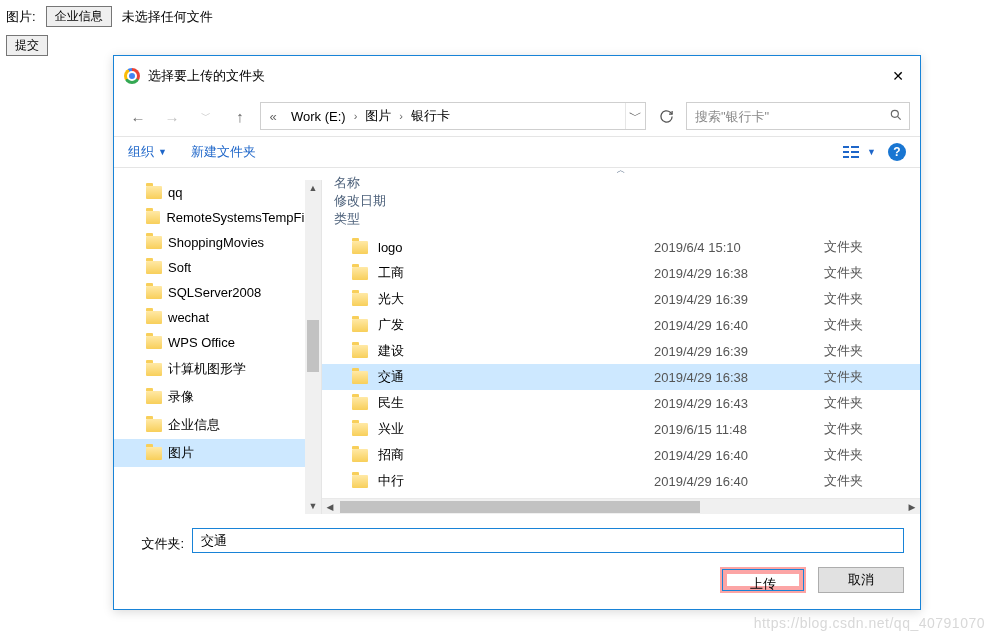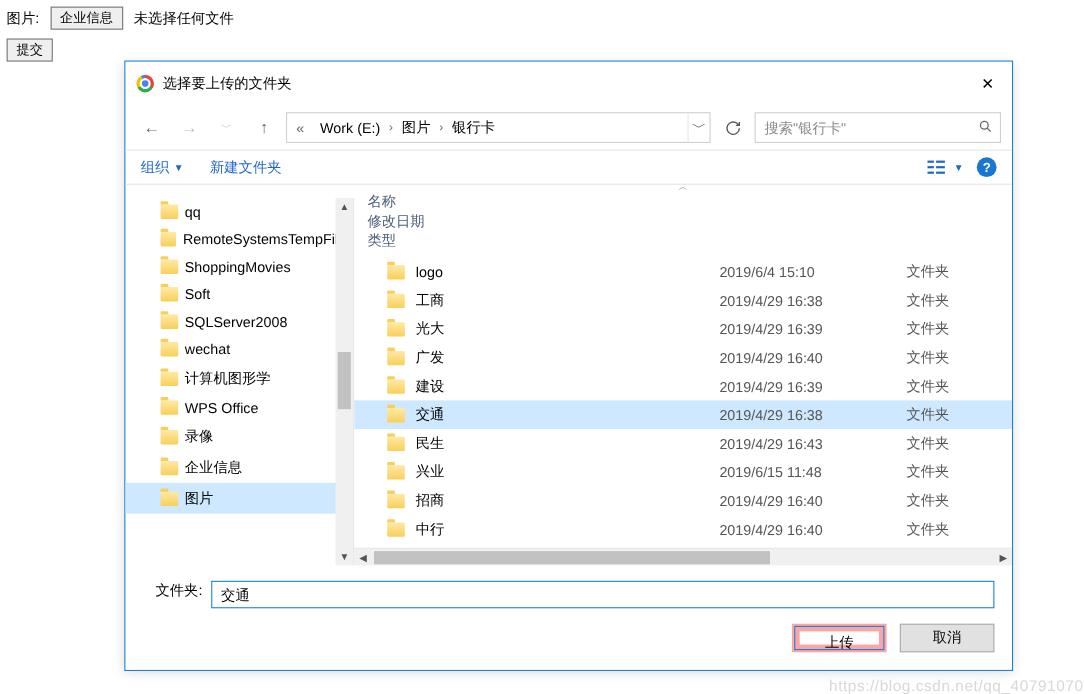--- a/index.html
+++ b/index.html
@@ -63,21 +63,21 @@
   .row .folder-ic { margin-right:10px; }
   .row .cell-name { flex:1; color:#000; }
   .row .cell-date { width:170px; color:#555; }
   .row .cell-type { width:84px; color:#555; }
   .hscroll { height:16px; background:#f0f0f0; position:relative; border-top:1px solid #e9e9e9; }
   .hscroll .lbtn,.hscroll .rbtn { position:absolute; top:0; width:16px; height:16px; display:flex; align-items:center; justify-content:center; font-size:9px; color:#555; }
   .hscroll .lbtn{left:0;} .hscroll .rbtn{right:0;}
   .hscroll .thumb { position:absolute; left:18px; top:2px; height:12px; width:360px; background:#c2c2c2; }
 
   .footer { padding:14px 16px 16px; }
-  .picker-row { display:flex; align-items:flex-start; gap:8px; margin-bottom:14px; }
+  .picker-row { display:flex; align-items:flex-end; gap:8px; margin-bottom:14px; }
   .picker-label { width:54px; text-align:right; color:#000; }
   .picker-input { flex:1; border:1px solid #1883d7; padding:4px 8px; font-size:13px; outline:none; }
   .btn-row { display:flex; justify-content:flex-end; gap:12px; align-items:center; }
   .dlg-btn { min-width:86px; height:26px; border:1px solid #adadad; background:#e1e1e1; font-size:13px; cursor:pointer; }
   .dlg-btn.primary { border:7px solid #fca5a5; background:#fff; outline:1px solid #1883d7; outline-offset:-3px; }
 
   .watermark { position:absolute; right:0; bottom:0; font-size:14px; color:#d8d8d8; letter-spacing:.5px; pointer-events:none; }
 </style>
 </head>
 <body>
@@ -176,25 +176,25 @@
           <div class="tree-item">
             <span class="folder-ic"></span>
             <span>SQLServer2008</span>
           </div>
           <div class="tree-item">
             <span class="folder-ic"></span>
             <span>wechat</span>
           </div>
           <div class="tree-item">
             <span class="folder-ic"></span>
+            <span>WPS Office</span>
+          </div>
+          <div class="tree-item">
+            <span class="folder-ic"></span>
             <span>计算机图形学</span>
-          </div>
-          <div class="tree-item">
-            <span class="folder-ic"></span>
-            <span>WPS Office</span>
           </div>
           <div class="tree-item">
             <span class="folder-ic"></span>
             <span>录像</span>
           </div>
           <div class="tree-item">
             <span class="folder-ic"></span>
             <span>企业信息</span>
           </div>
           <div class="tree-item selected">

